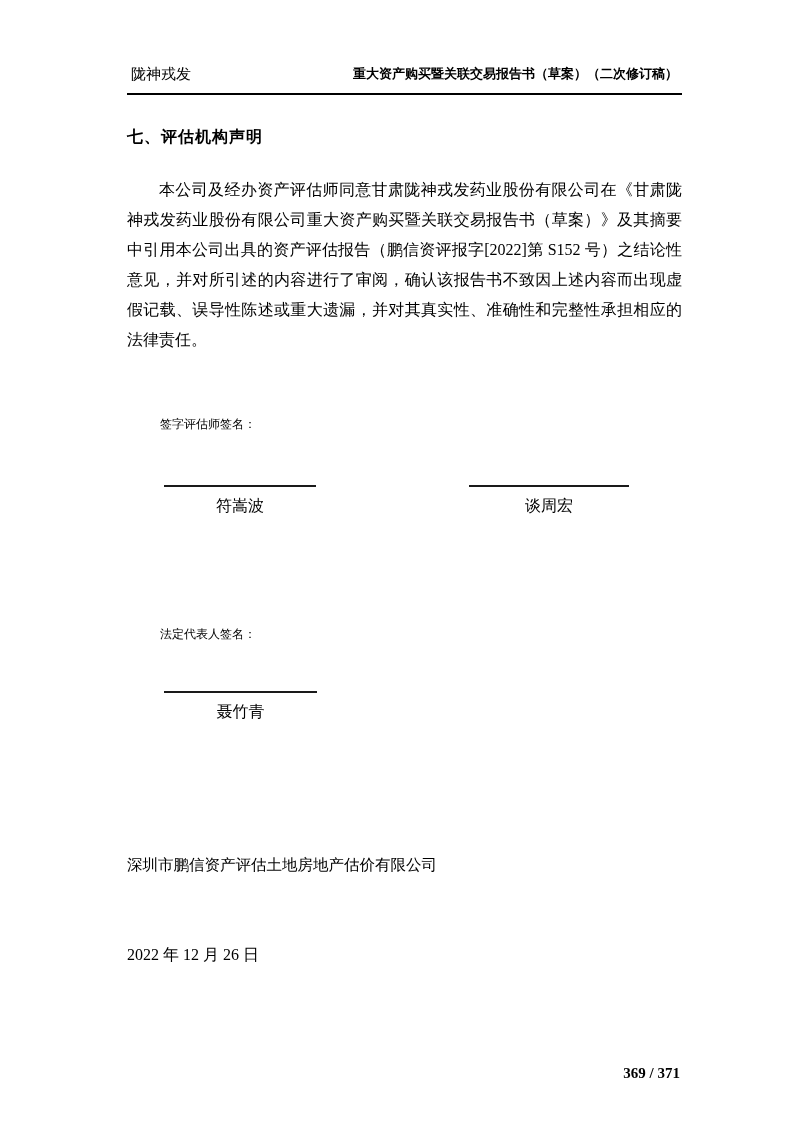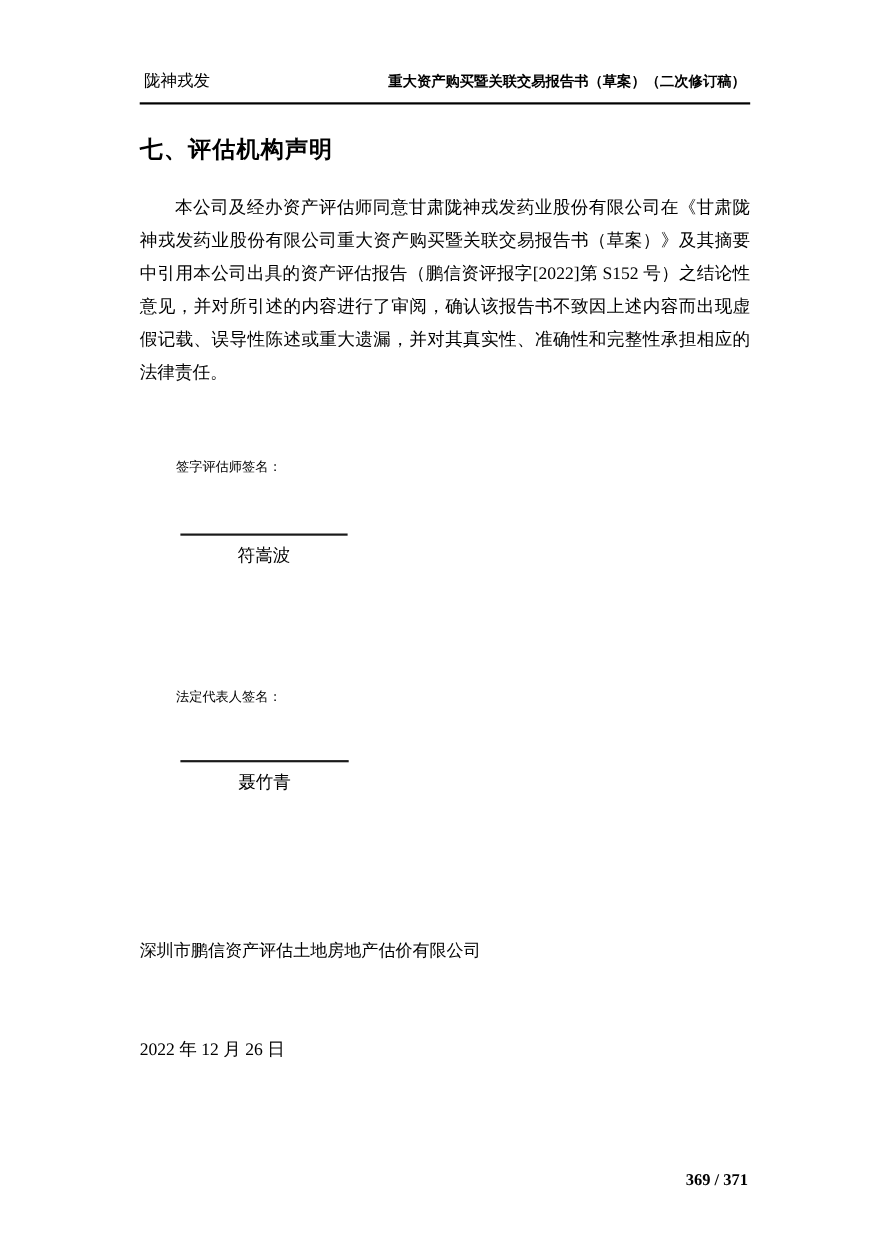--- a/index.html
+++ b/index.html
@@ -30,40 +30,40 @@
   .doc-header .hdr-right {
     font-size: 13px;
     font-weight: 600;
     line-height: 20px;
   }
   
   .section-title {
     margin-top: 30px;
     font-family: "Liberation Sans", "DejaVu Sans", sans-serif;
     font-weight: bold;
-    font-size: 21px;
+    font-size: 16px;
     line-height: 24px;
     letter-spacing: 1px;
   }
   
   .body-paragraph {
     margin-top: 26px;
     font-size: 16px;
     line-height: 30px;
     text-align: justify;
     text-indent: 2em;
   }
   
   .sig-label {
     margin-left: 37px;
     font-size: 12px;
     line-height: 22px;
   }
   .appraiser-label { margin-top: 58px; }
-  .legalrep-label  { margin-top: 98px; font-family: Liberation Mono, monospace; }
+  .legalrep-label  { margin-top: 98px; }
   .sig-row {
     margin-top: 46px;
     display: flex;
   }
   .sig-block {
     border-top: 2px solid #1a1a1a;
   }
   .sig-block.first  { margin-left: 37px;  width: 152px; }
   .sig-block.second { margin-left: 149px; width: 160px; }
   .sig-row.legal { margin-top: 42px; }
@@ -111,20 +111,23 @@
   <h1 class="section-title">七、评估机构声明</h1>
 
   <p class="body-paragraph">本公司及经办资产评估师同意甘肃陇神戎发药业股份有限公司在《甘肃陇神戎发药业股份有限公司重大资产购买暨关联交易报告书（草案）》及其摘要中引用本公司出具的资产评估报告（鹏信资评报字[2022]第 S152 号）之结论性意见，并对所引述的内容进行了审阅，确认该报告书不致因上述内容而出现虚假记载、误导性陈述或重大遗漏，并对其真实性、准确性和完整性承担相应的法律责任。</p>
 
   <div class="sig-label appraiser-label">签字评估师签名：</div>
 
   <div class="sig-row">
     <div class="sig-block first">
       <div class="sig-name">符嵩波</div>
     </div>
+    <div class="sig-block second">
+      <div class="sig-name">谈周宏</div>
+    </div>
   </div>
 
   <div class="sig-label legalrep-label">法定代表人签名：</div>
 
   <div class="sig-row legal">
     <div class="sig-block legal-block">
       <div class="sig-name">聂竹青</div>
     </div>
   </div>
 

